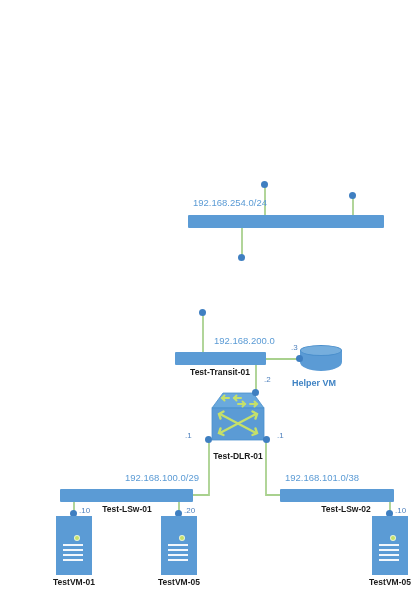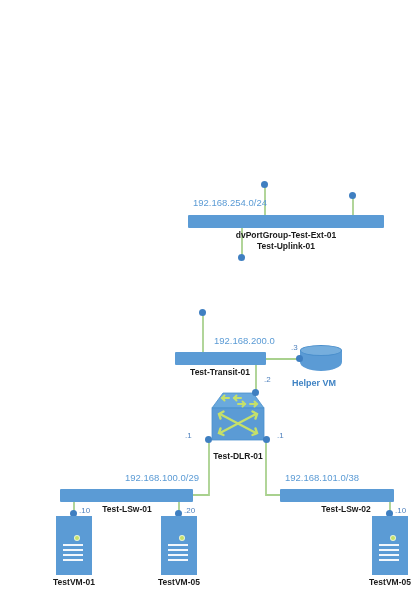--- a/index.html
+++ b/index.html
@@ -129,23 +129,21 @@
       <line x1="143" y1="501" x2="143" y2="516"></line>
 
       <line x1="354" y1="501" x2="354" y2="516"></line>
     </g>
   </svg>
 
   <div class="bar" style="left:152px;top:215px;width:196px;"></div>
 
   <div class="lbl lbl-net" style="left:157px;top:198px;">192.168.254.0/24</div>
 
-  <div class="lbl lbl-name lbl-center" style="left:150px;top:231px;width:200px;">dvPortGroup-Test-Ext-01</div>
-
-  <div class="lbl lbl-name lbl-center" style="left:150px;top:242px;width:200px;">Test-Uplink-01</div>
+
 
   <div class="dot" style="left:225px;top:181px;"></div>
   <div class="dot" style="left:313px;top:192px;"></div>
   <div class="dot" style="left:202px;top:254px;"></div>
 
   <div class="bar" style="left:139px;top:352px;width:91px;"></div>
 
   <div class="lbl lbl-net" style="left:178px;top:336px;">192.168.200.0</div>
 
   <div class="lbl lbl-name lbl-center" style="left:134px;top:368px;width:100px;">Test-Transit-01</div>

